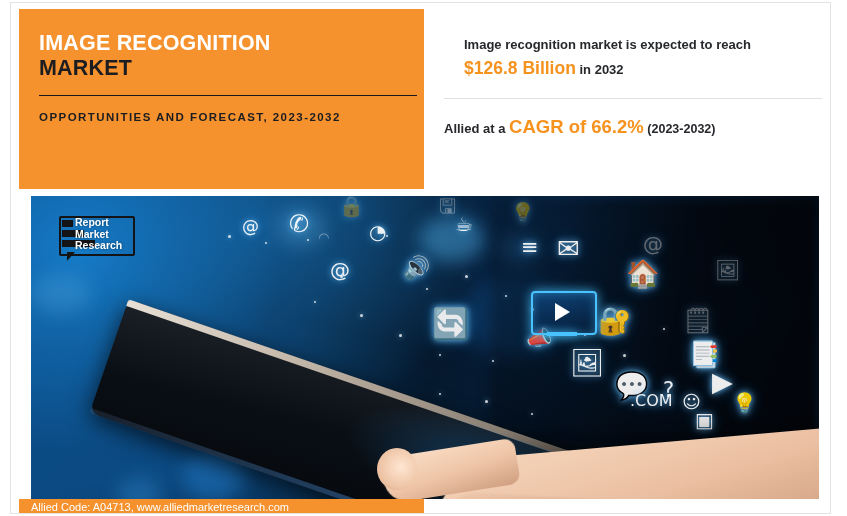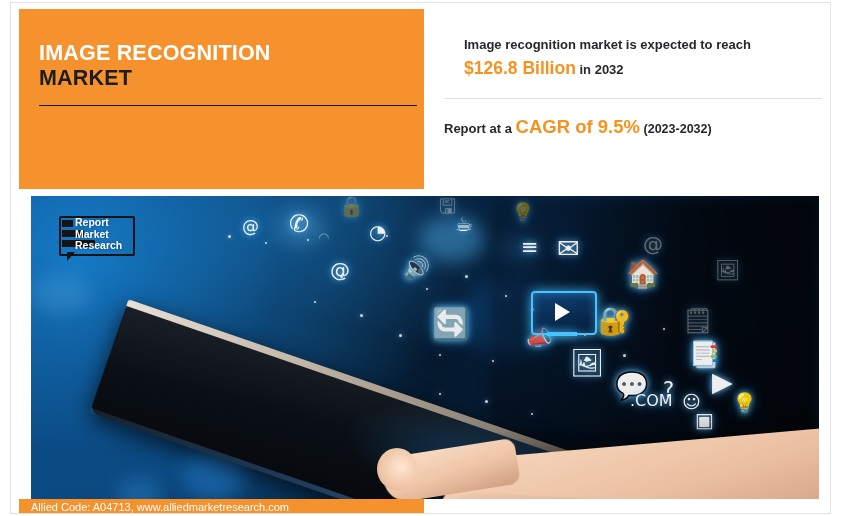--- a/index.html
+++ b/index.html
@@ -36,21 +36,21 @@
   }
 
   .header-left {
     position: absolute;
     left: 8px;
     top: 6px;
     width: 405px;
     height: 180px;
     background: #f5922e;
     box-sizing: border-box;
-    padding: 32px 24px 0 20px;
+    padding: 22px 24px 0 20px;
   }
 
   .title-block {
     line-height: 1.16;
   }
   .title-line1 {
     display: block;
     font-size: 21.5px;
     font-weight: bold;
     color: #ffffff;
@@ -336,32 +336,33 @@
 <div class="card">
 
   <div class="header">
 
     <div class="header-left">
       <div class="title-block">
         <span class="title-line1">IMAGE RECOGNITION</span>
         <span class="title-line2">MARKET</span>
       </div>
       <div class="title-rule"></div>
+      <div class="subtitle">OPPORTUNITIES AND FORECAST, 2023-2032</div>
     </div>
 
     <div class="header-right">
       <div class="stat-line">
         <span>Image recognition market is expected to reach</span><br>
         <span class="stat-value">$126.8 Billion</span>
         <span>in 2032</span>
       </div>
       <div class="stat-divider"></div>
       <div class="stat-line-2">
-        <span>Report at a</span>
-        <span class="cagr-value">CAGR of 9.5%</span>
+        <span>Allied at a</span>
+        <span class="cagr-value">CAGR of 66.2%</span>
         <span class="cagr-years">(2023-2032)</span>
       </div>
     </div>
   </div>
 
   <div class="hero">
     <div class="hero-photo"></div>
 
     <div class="bokeh b1"></div>
     <div class="bokeh b2"></div>

